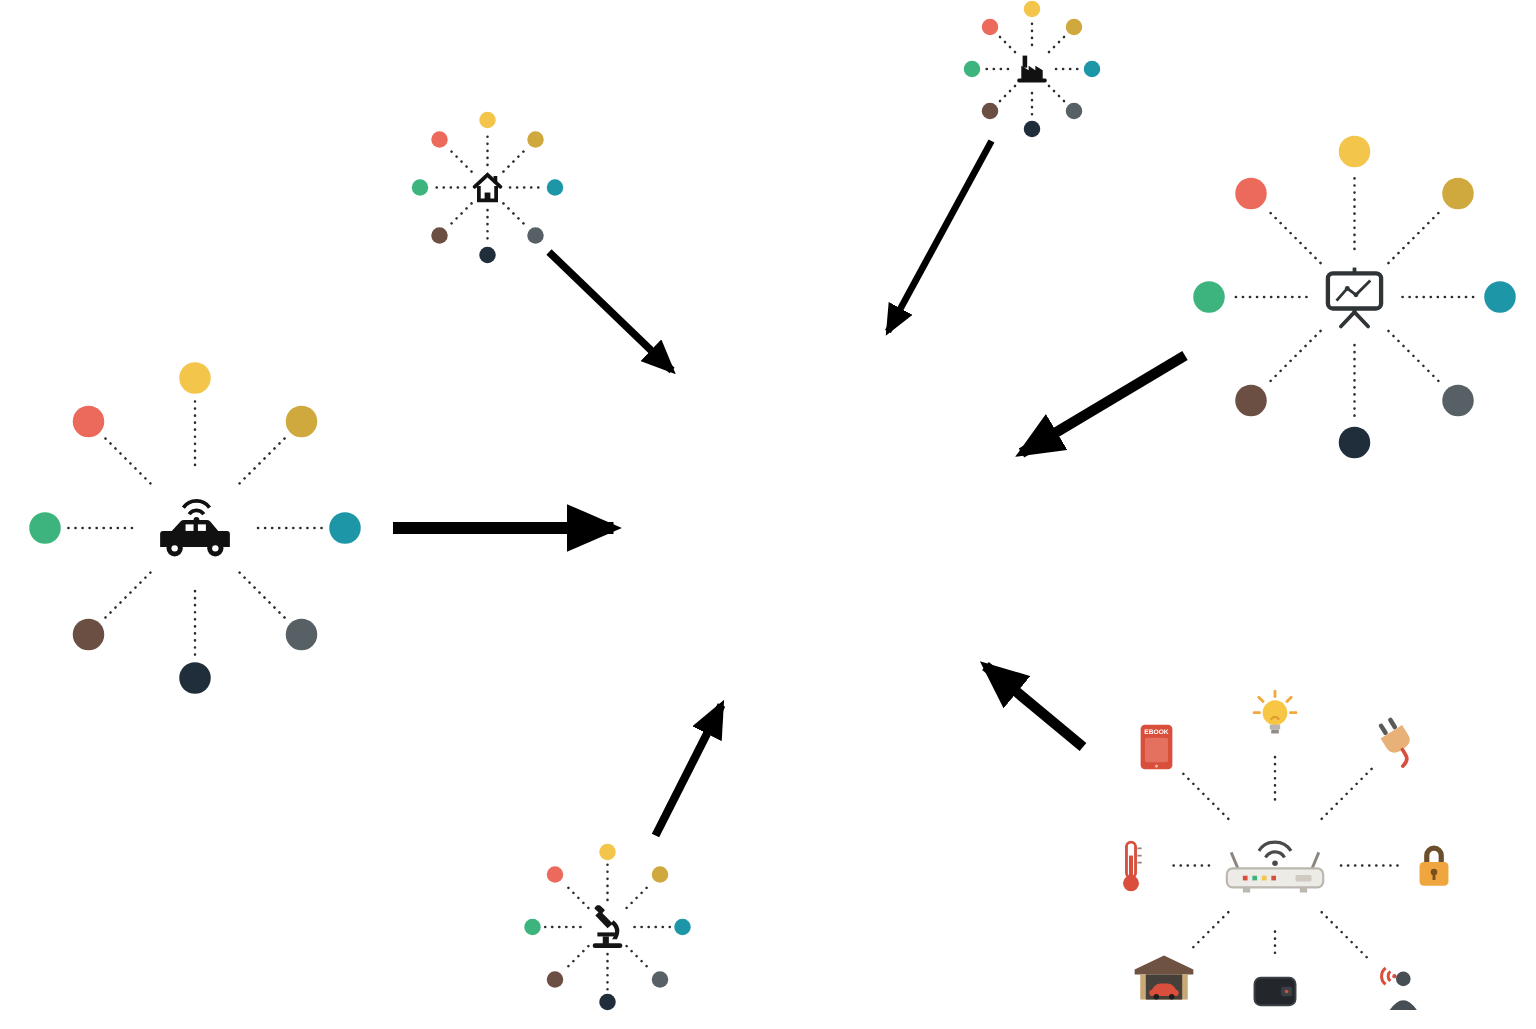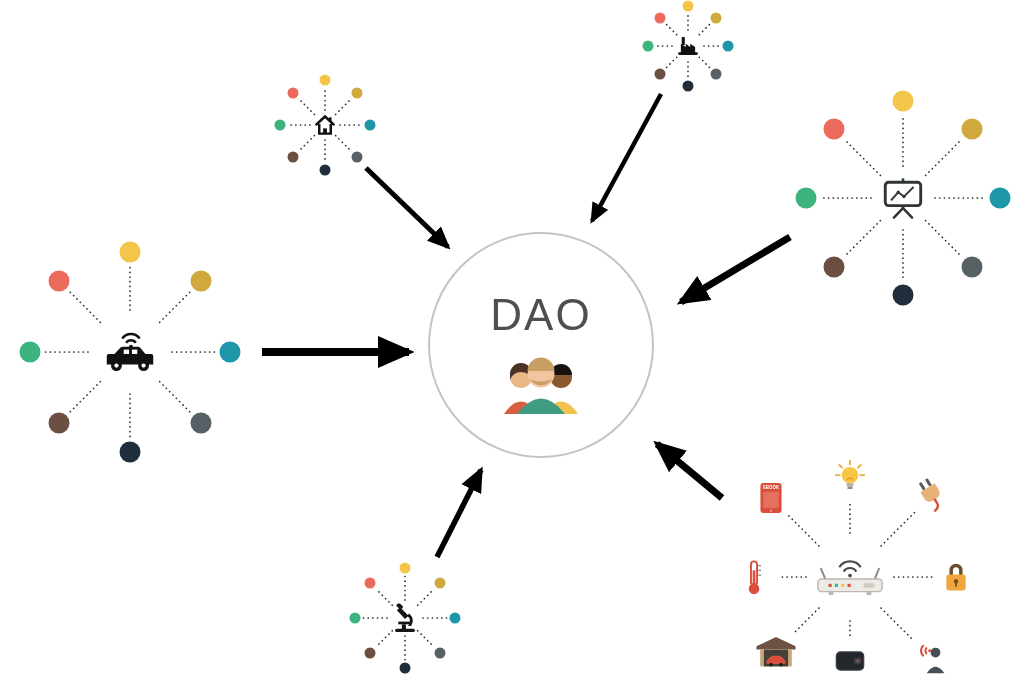--- a/index.html
+++ b/index.html
@@ -234,38 +234,20 @@
 
   <div class="sat" style="left: 770.804px; top: 497.804px;">
     <svg width="25" height="33" viewBox="0 0 26 34">
       <rect x="2" y="1.5" width="22" height="31" rx="3" fill="#d94f3c"></rect>
       <text x="13" y="8" font-size="4.6" font-weight="bold" fill="#fff" text-anchor="middle" font-family="Liberation Sans, sans-serif">EBOOK</text>
       <rect x="5" y="10.5" width="16" height="17" rx="1.2" fill="#e4705f"></rect>
       <circle cx="13" cy="30.2" r="1.1" fill="#f3b0a4"></circle>
     </svg>
   </div>
 
-  <div class="dao-circle">
-    <div class="dao-title">DAO</div>
-    <svg width="100" height="64" viewBox="0 0 100 64">
-
-      <path d="M13 64 Q30 39 47 64 Z" fill="#d95f43"></path>
-      <circle cx="30" cy="27" r="11" fill="#e9b686"></circle>
-      <path d="M19 24 A11 11 0 0 1 41 24 L41 30 Q38 22 30 22 Q22 22 19 30 Z" fill="#4a3227"></path>
-
-      <path d="M53 64 Q70 39 87 64 Z" fill="#f2c24e"></path>
-      <circle cx="70" cy="27" r="11" fill="#8a5a2e"></circle>
-      <path d="M59 25 A11 11 0 0 1 81 25 Z" fill="#16120f"></path>
-
-      <path d="M26 64 Q50 33 74 64 Z" fill="#3f9c80"></path>
-      <circle cx="50" cy="24" r="13.5" fill="#f1c69e"></circle>
-      <path d="M36.5 21 A13.5 13.5 0 0 1 63.5 21 Z" fill="#c99e63"></path>
-      <path d="M38.5 29 Q50 42 61.5 29 Q50 34.5 38.5 29 Z" fill="#c99e63"></path>
-    </svg>
-  </div>
 
 <span class="dot" style="height: 21px; width: 21px; background: rgb(243, 198, 75); left: 130px; top: 252px;"></span>
     <span class="dot" style="height: 21px; width: 21px; background: rgb(207, 169, 61); left: 200.711px; top: 281.289px;"></span>
     <span class="dot" style="height: 21px; width: 21px; background: rgb(29, 150, 168); left: 230px; top: 352px;"></span>
     <span class="dot" style="height: 21px; width: 21px; background: rgb(87, 96, 100); left: 200.711px; top: 422.711px;"></span>
     <span class="dot" style="height: 21px; width: 21px; background: rgb(32, 46, 60); left: 130px; top: 452px;"></span>
     <span class="dot" style="height: 21px; width: 21px; background: rgb(107, 79, 67); left: 59.2893px; top: 422.711px;"></span>
     <span class="dot" style="height: 21px; width: 21px; background: rgb(61, 180, 125); left: 30px; top: 352px;"></span>
     <span class="dot" style="height: 21px; width: 21px; background: rgb(236, 106, 92); left: 59.2893px; top: 281.289px;"></span>
     <span class="dot" style="height: 11px; width: 11px; background: rgb(243, 198, 75); left: 325px; top: 80px;"></span>

